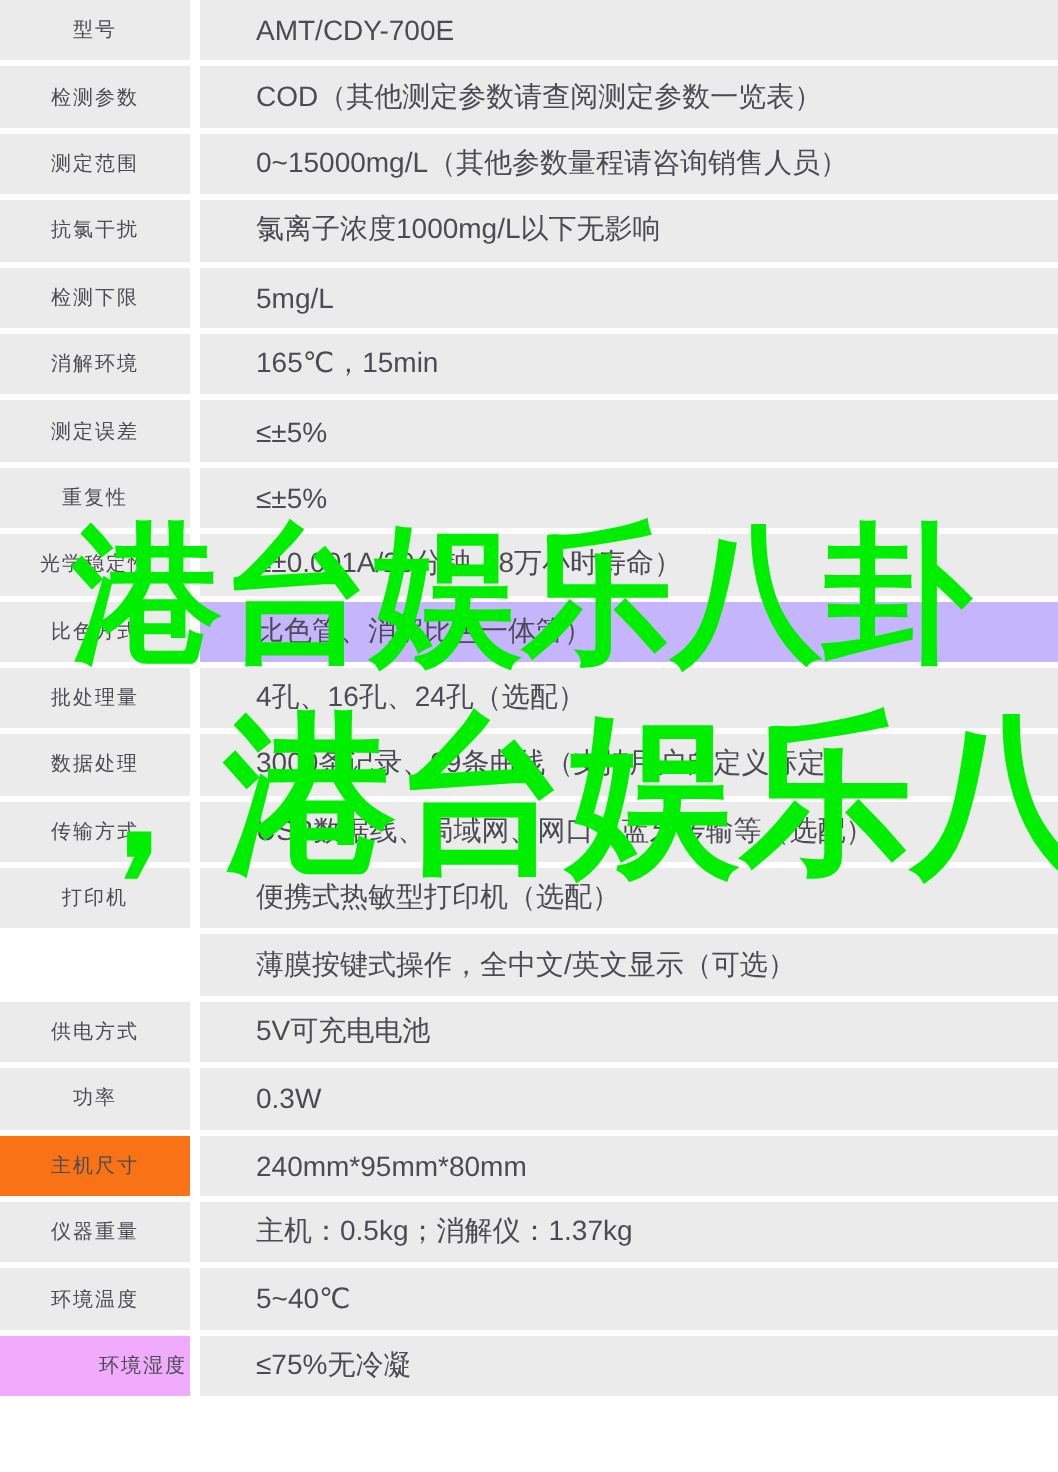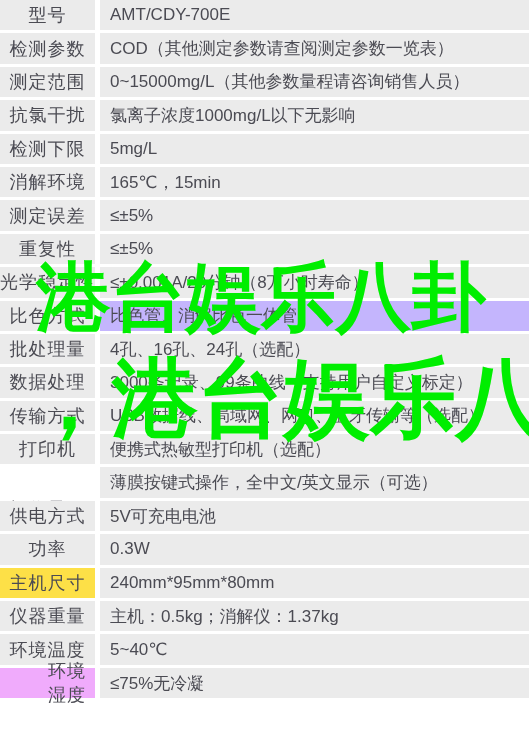--- a/index.html
+++ b/index.html
@@ -30,43 +30,43 @@
     display: flex;
     align-items: stretch;
     margin-bottom: 0;
   }
 
   .cell-label {
     width: 95px;
     min-width: 95px;
     background: #ebebeb;
     color: #4b4b53;
-    font-size: 18px;
+    font-size: 10px;
     display: flex;
     align-items: center;
     justify-content: center;
     letter-spacing: 1px;
     box-sizing: border-box;
     border-bottom: 3px solid #ffffff;
   }
 
   .cell-gap {
     width: 5px;
     min-width: 5px;
     background: #ffffff;
   }
 
   .cell-value {
     flex: 1;
     background: #ebebeb;
     color: #4b4b53;
-    font-size: 17px;
+    font-size: 14px;
     display: flex;
     align-items: center;
-    padding-left: 10px;
+    padding-left: 28px;
     box-sizing: border-box;
     border-bottom: 3px solid #ffffff;
     white-space: nowrap;
     overflow: hidden;
   }
 
   
   #watermark-layer {
     position: absolute;
     left: 0;
@@ -183,21 +183,21 @@
       <div class="cell-label" style="background: rgb(235, 235, 235); color: rgb(75, 75, 83);">供电方式</div>
       <div class="cell-gap"></div>
       <div class="cell-value" style="background: rgb(235, 235, 235); color: rgb(75, 75, 83);">5V可充电电池</div>
     </div>
     <div class="spec-row">
       <div class="cell-label" style="background: rgb(235, 235, 235); color: rgb(75, 75, 83);">功率</div>
       <div class="cell-gap"></div>
       <div class="cell-value" style="background: rgb(235, 235, 235); color: rgb(75, 75, 83);">0.3W</div>
     </div>
     <div class="spec-row">
-      <div class="cell-label" style="background: #fde047; color: rgb(75, 75, 83);">主机尺寸</div>
+      <div class="cell-label" style="background: #f97316; color: rgb(75, 75, 83);">主机尺寸</div>
       <div class="cell-gap"></div>
       <div class="cell-value" style="background: rgb(235, 235, 235); color: rgb(75, 75, 83);">240mm*95mm*80mm</div>
     </div>
     <div class="spec-row">
       <div class="cell-label" style="background: rgb(235, 235, 235); color: rgb(75, 75, 83);">仪器重量</div>
       <div class="cell-gap"></div>
       <div class="cell-value" style="background: rgb(235, 235, 235); color: rgb(75, 75, 83);">主机：0.5kg；消解仪：1.37kg</div>
     </div>
     <div class="spec-row">
       <div class="cell-label" style="background: rgb(235, 235, 235); color: rgb(75, 75, 83);">环境温度</div>

